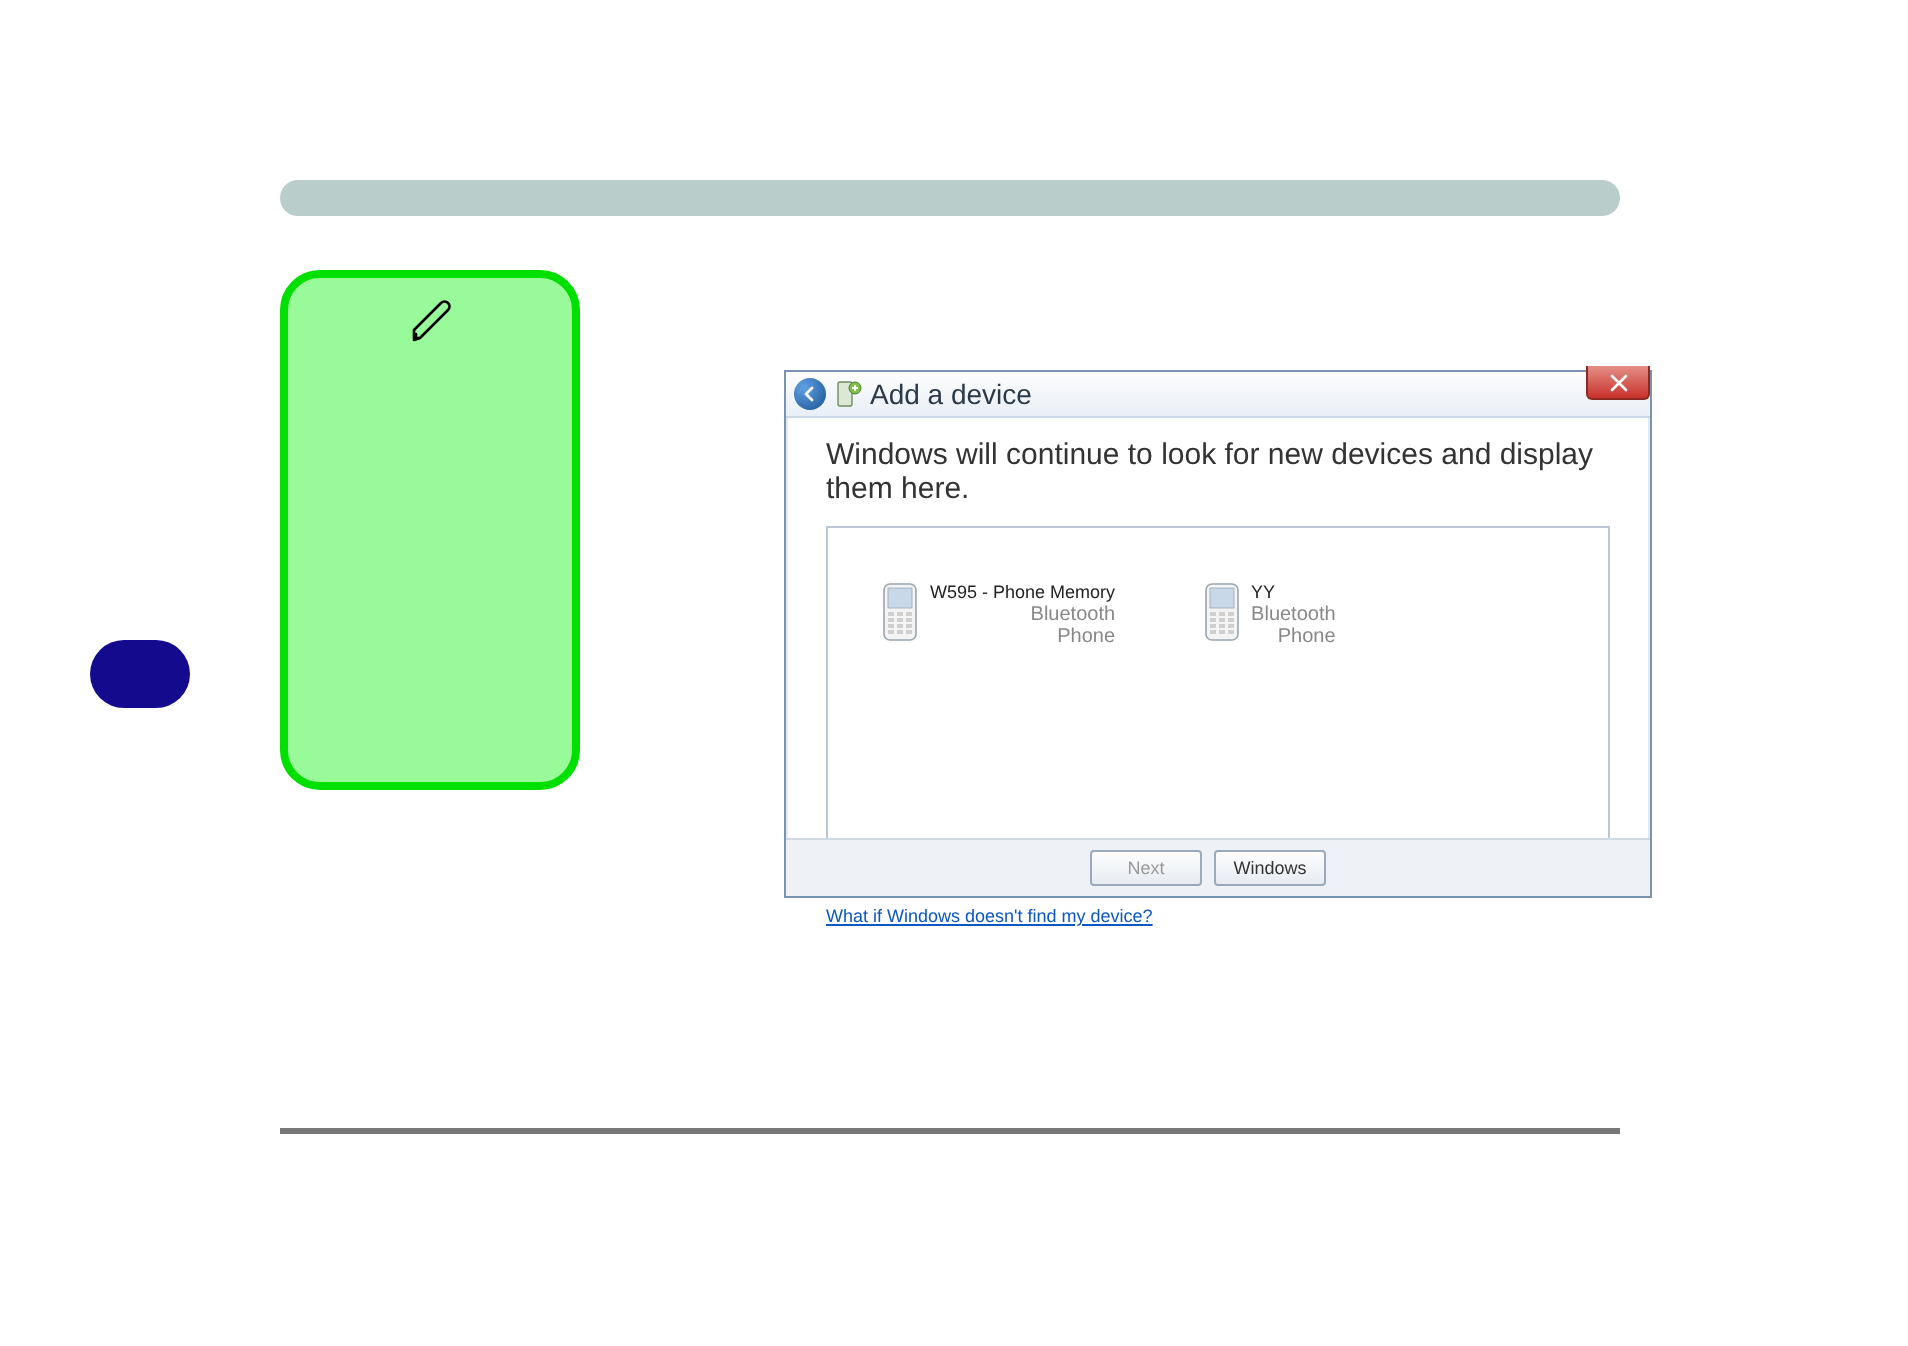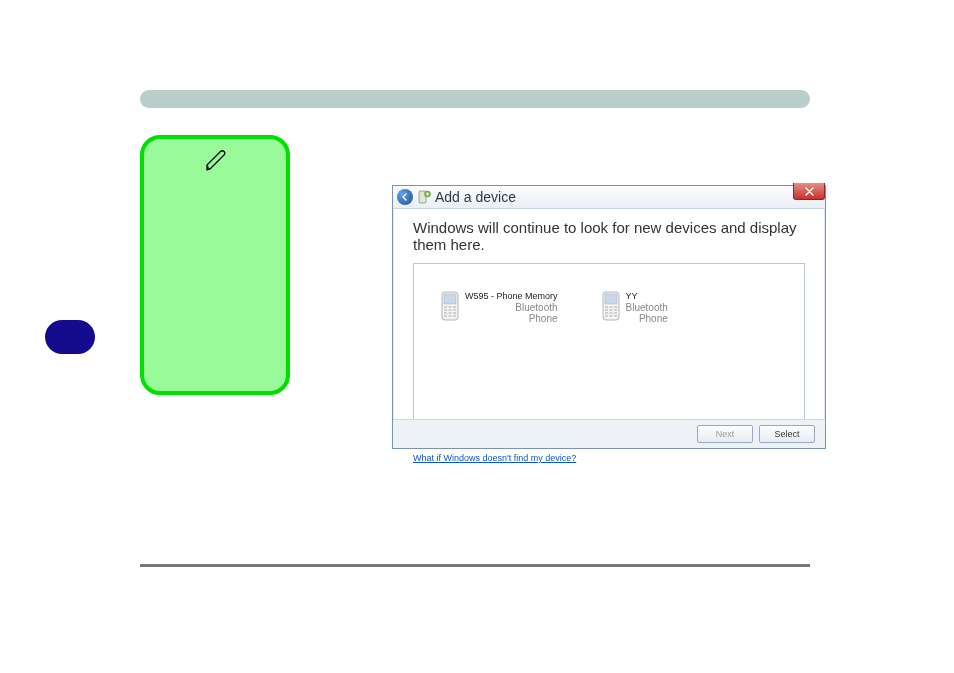--- a/index.html
+++ b/index.html
@@ -172,21 +172,21 @@
   }
   .win-footer {
     position: absolute;
     bottom: 0;
     left: 0;
     right: 0;
     height: 28px;
     background: #eef2f6;
     border-top: 1px solid #d0dae4;
     display: flex;
-    justify-content: flex-end;
+    justify-content: center;
     align-items: center;
     padding-right: 10px;
     gap: 6px;
   }
   .win-footer button {
     width: 56px;
     height: 18px;
     font-size: 9px;
     border: 1px solid #9aaabc;
     background: linear-gradient(#fdfdfd, #e7ecf2);
@@ -285,15 +285,15 @@
           <span class="dev-sub">Phone</span>
         </div>
       </div>
     </div>
 
     <a class="help-link">What if Windows doesn't find my device?</a>
   </div>
 
   <div class="win-footer">
     <button class="disabled">Next</button>
-    <button>Select</button>
+    <button>Windows</button>
   </div>
 </div>
 
 </body></html>

